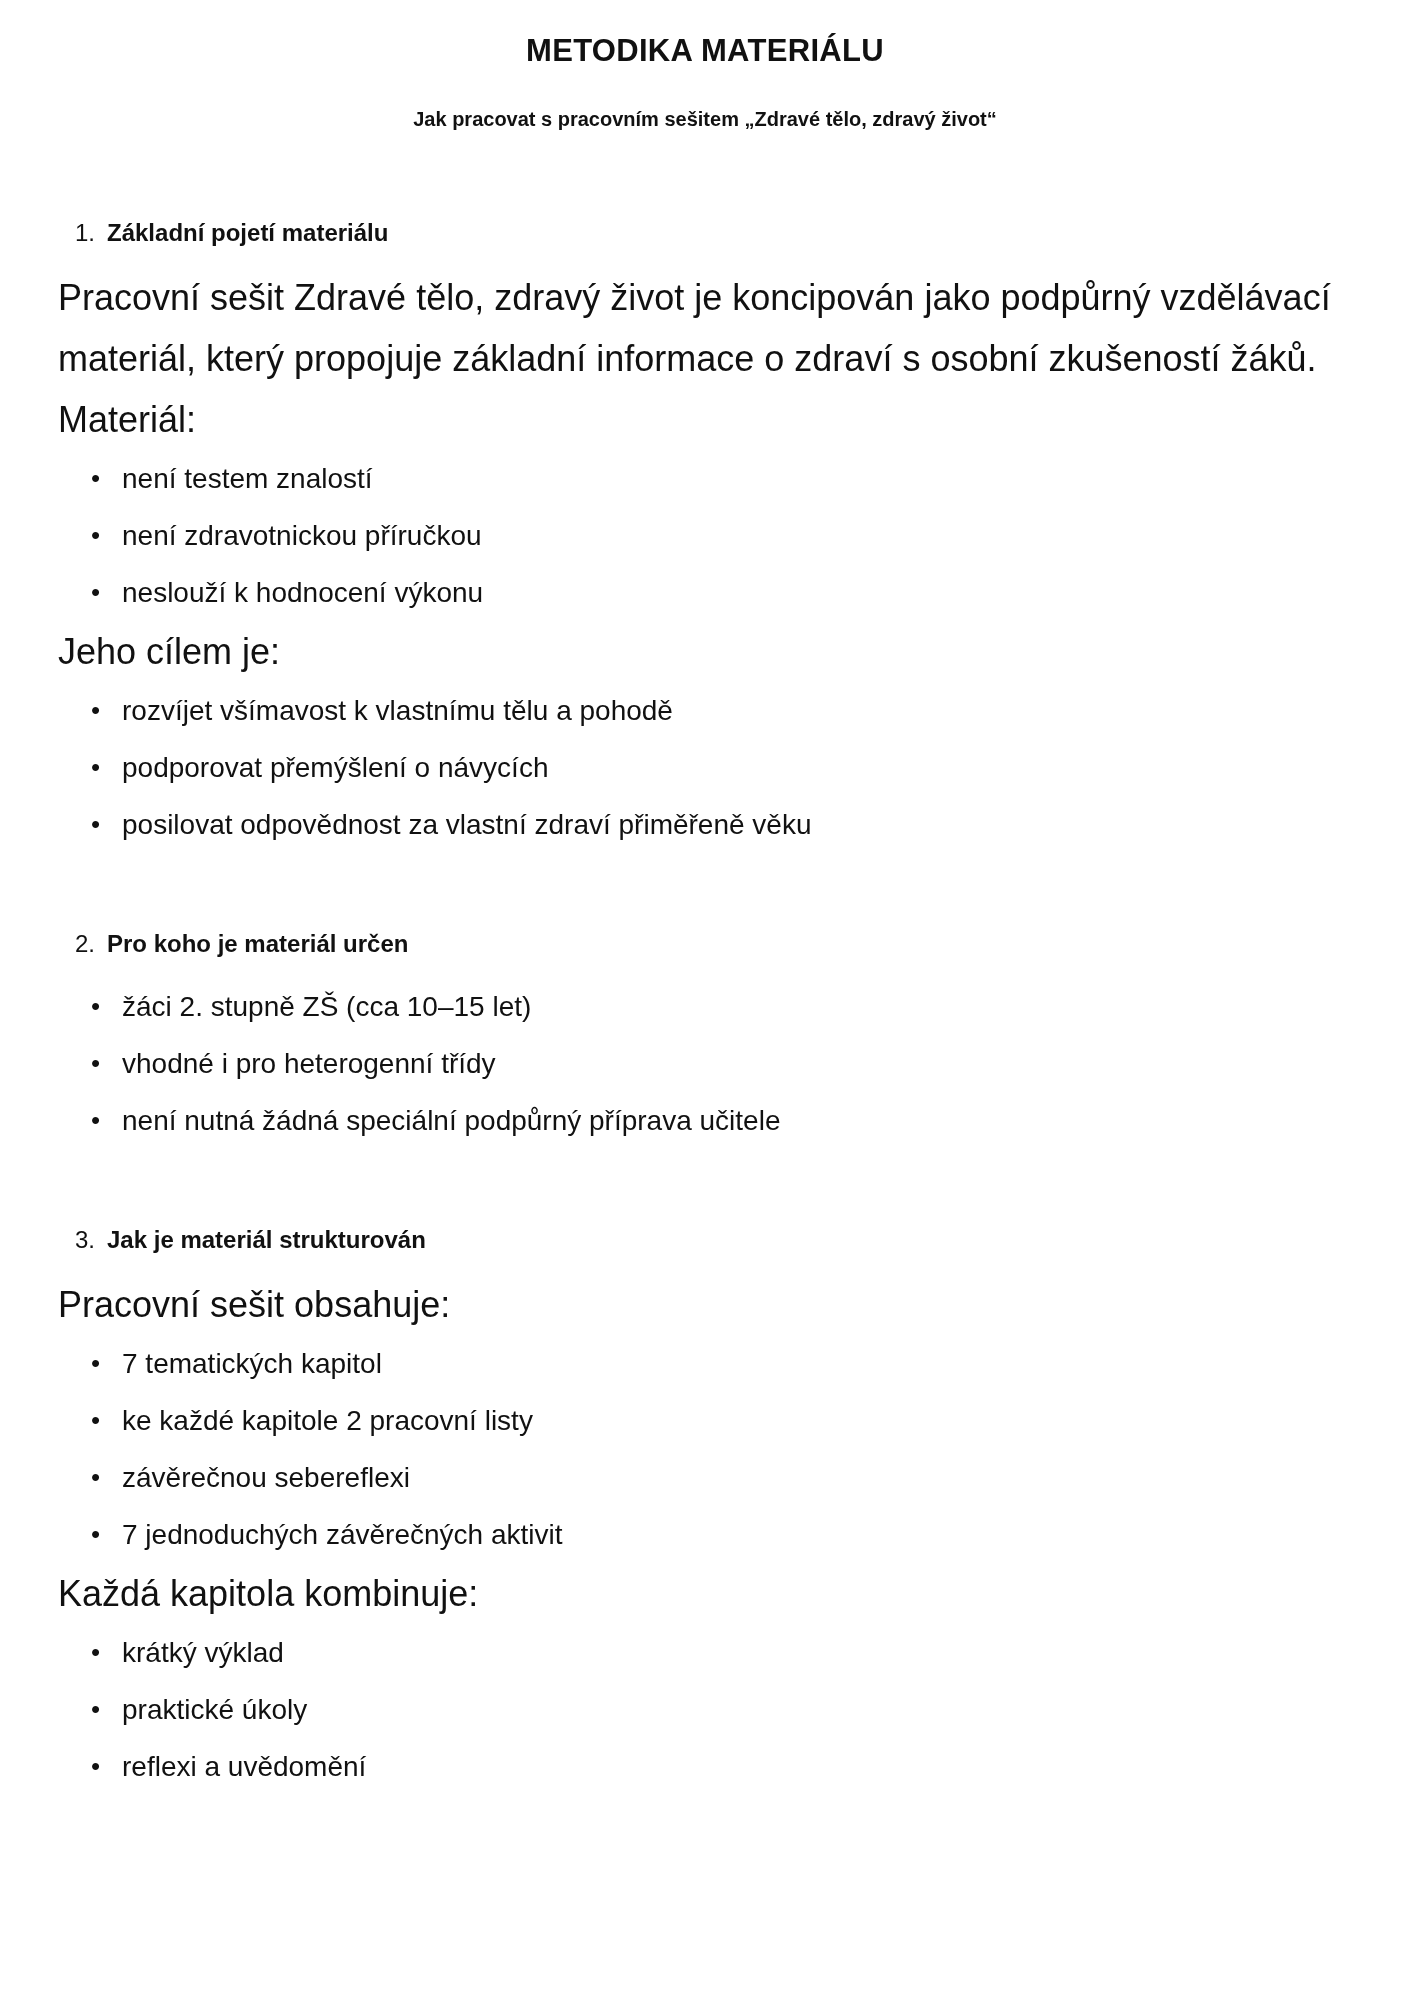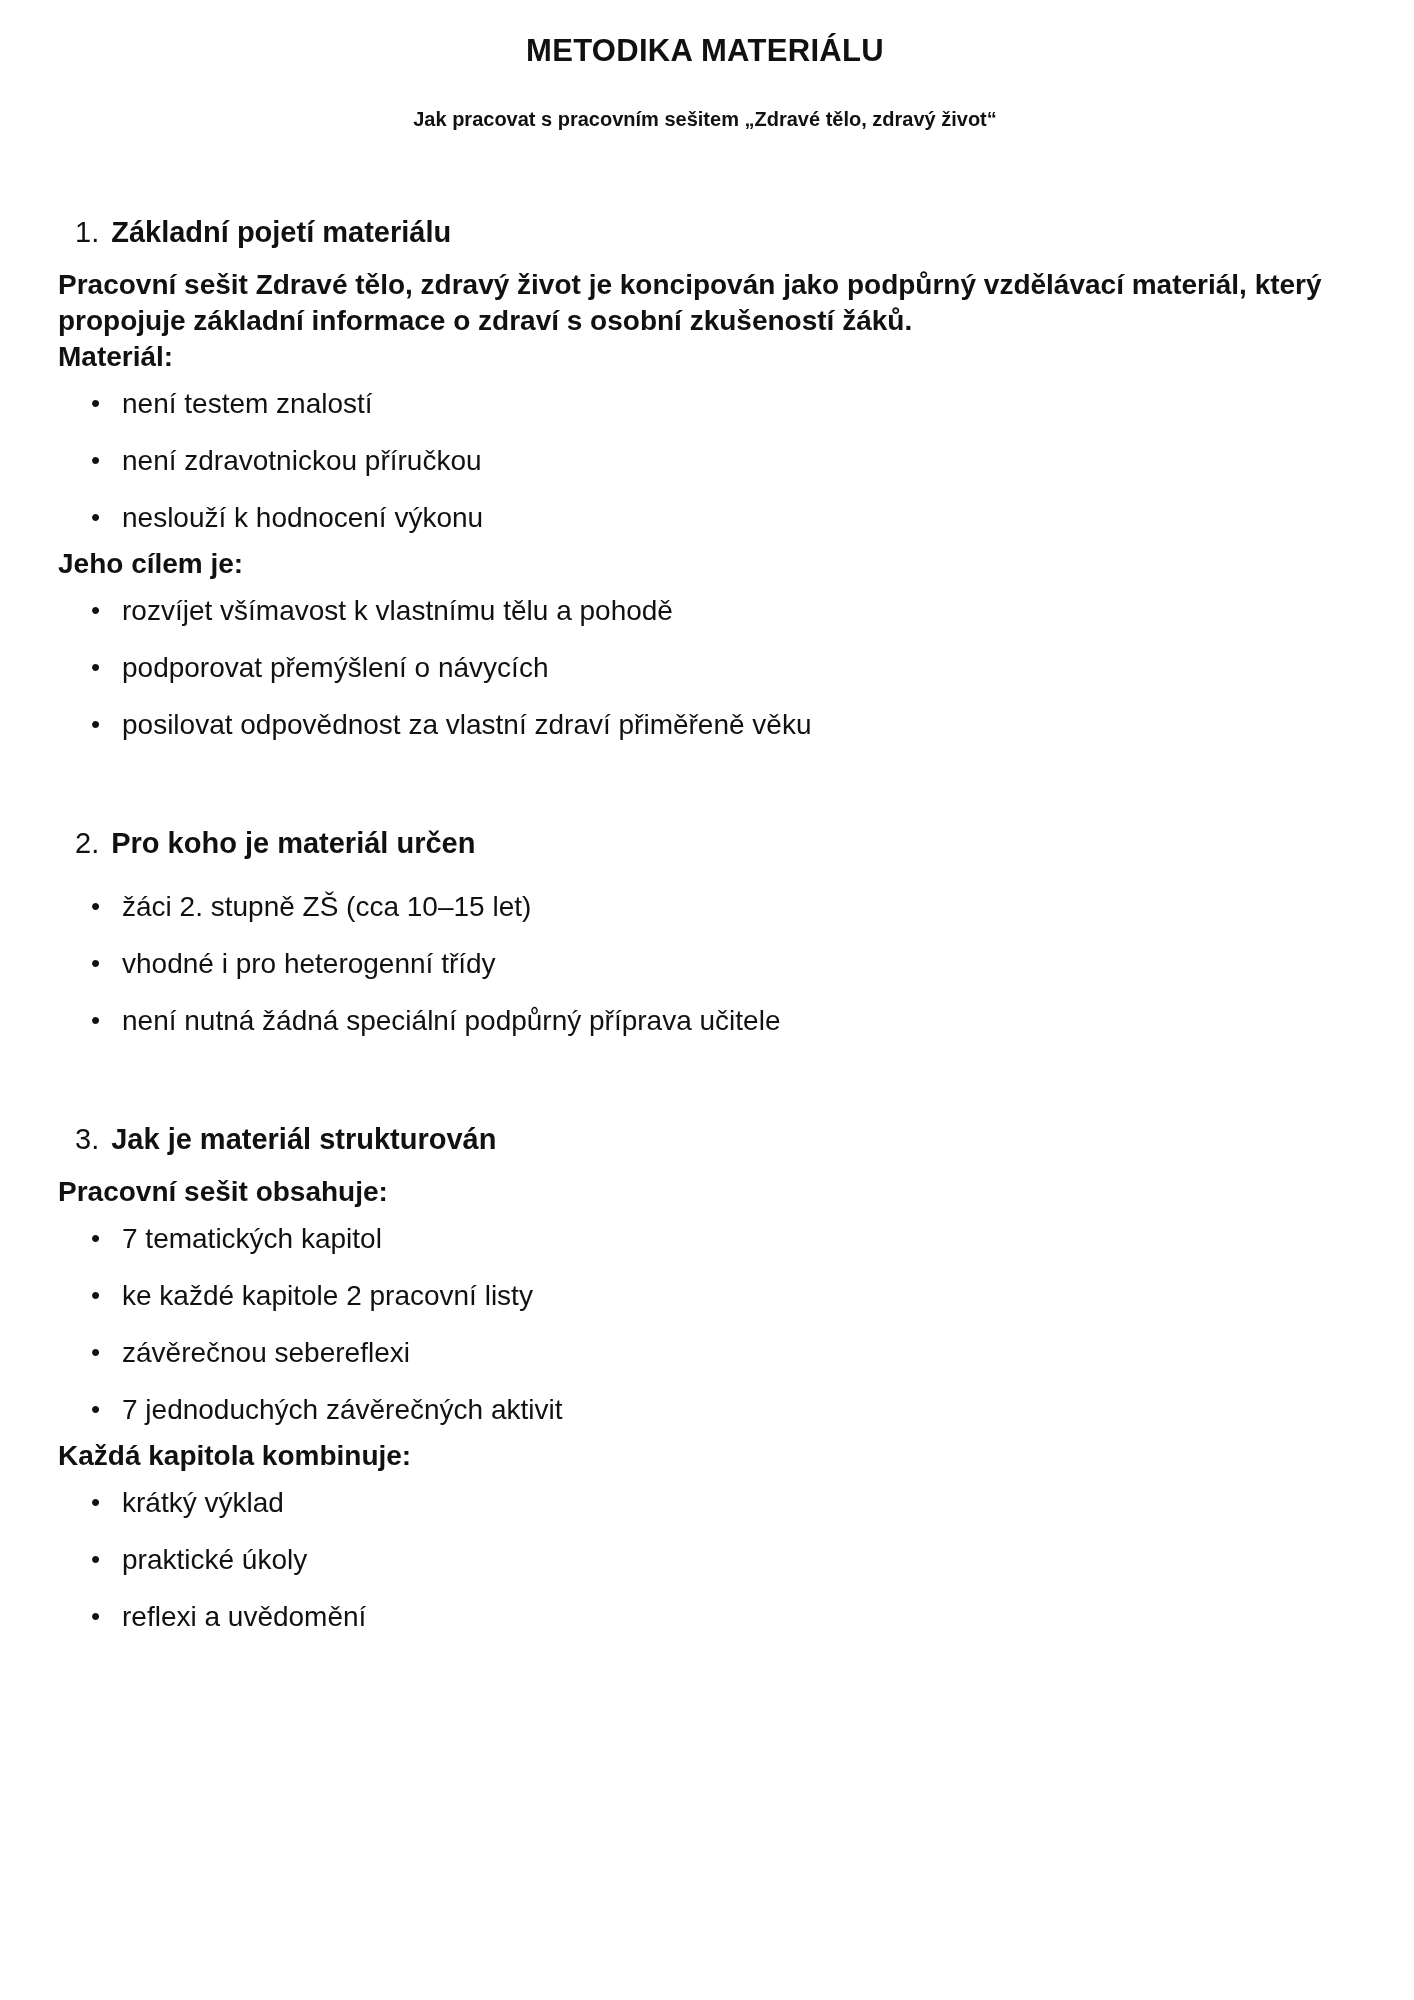--- a/index.html
+++ b/index.html
@@ -28,27 +28,27 @@
     margin: 22px 0 0 0;
     font-size: 20px;
     line-height: 46px;
     font-weight: 700;
     text-align: center;
   }
   .body-text { font-size: 28px; line-height: 57px; }
   h2.sec-heading {
     margin: 62px 0 6px 0;
     padding-left: 17px;
-    font-size: 29px;
+    font-size: 24px;
     line-height: 57px;
     font-weight: 400;
   }
   h2.sec-heading .sec-num { font-weight: 400; margin-right: 12px; }
   h2.sec-heading .sec-title { font-weight: 700; }
-  p.para { margin: 0; font-size: 28px; line-height: 36px; font-weight: bold; }
+  p.para { margin: 0; font-size: 36px; line-height: 61px; }
   ul.bullets { list-style: none; margin: 0; padding: 0; }
   ul.bullets li {
     position: relative;
     margin: 0;
     padding-left: 64px;
     font-size: 28px;
     line-height: 57px;
   }
   ul.bullets li .dot {
     position: absolute;

